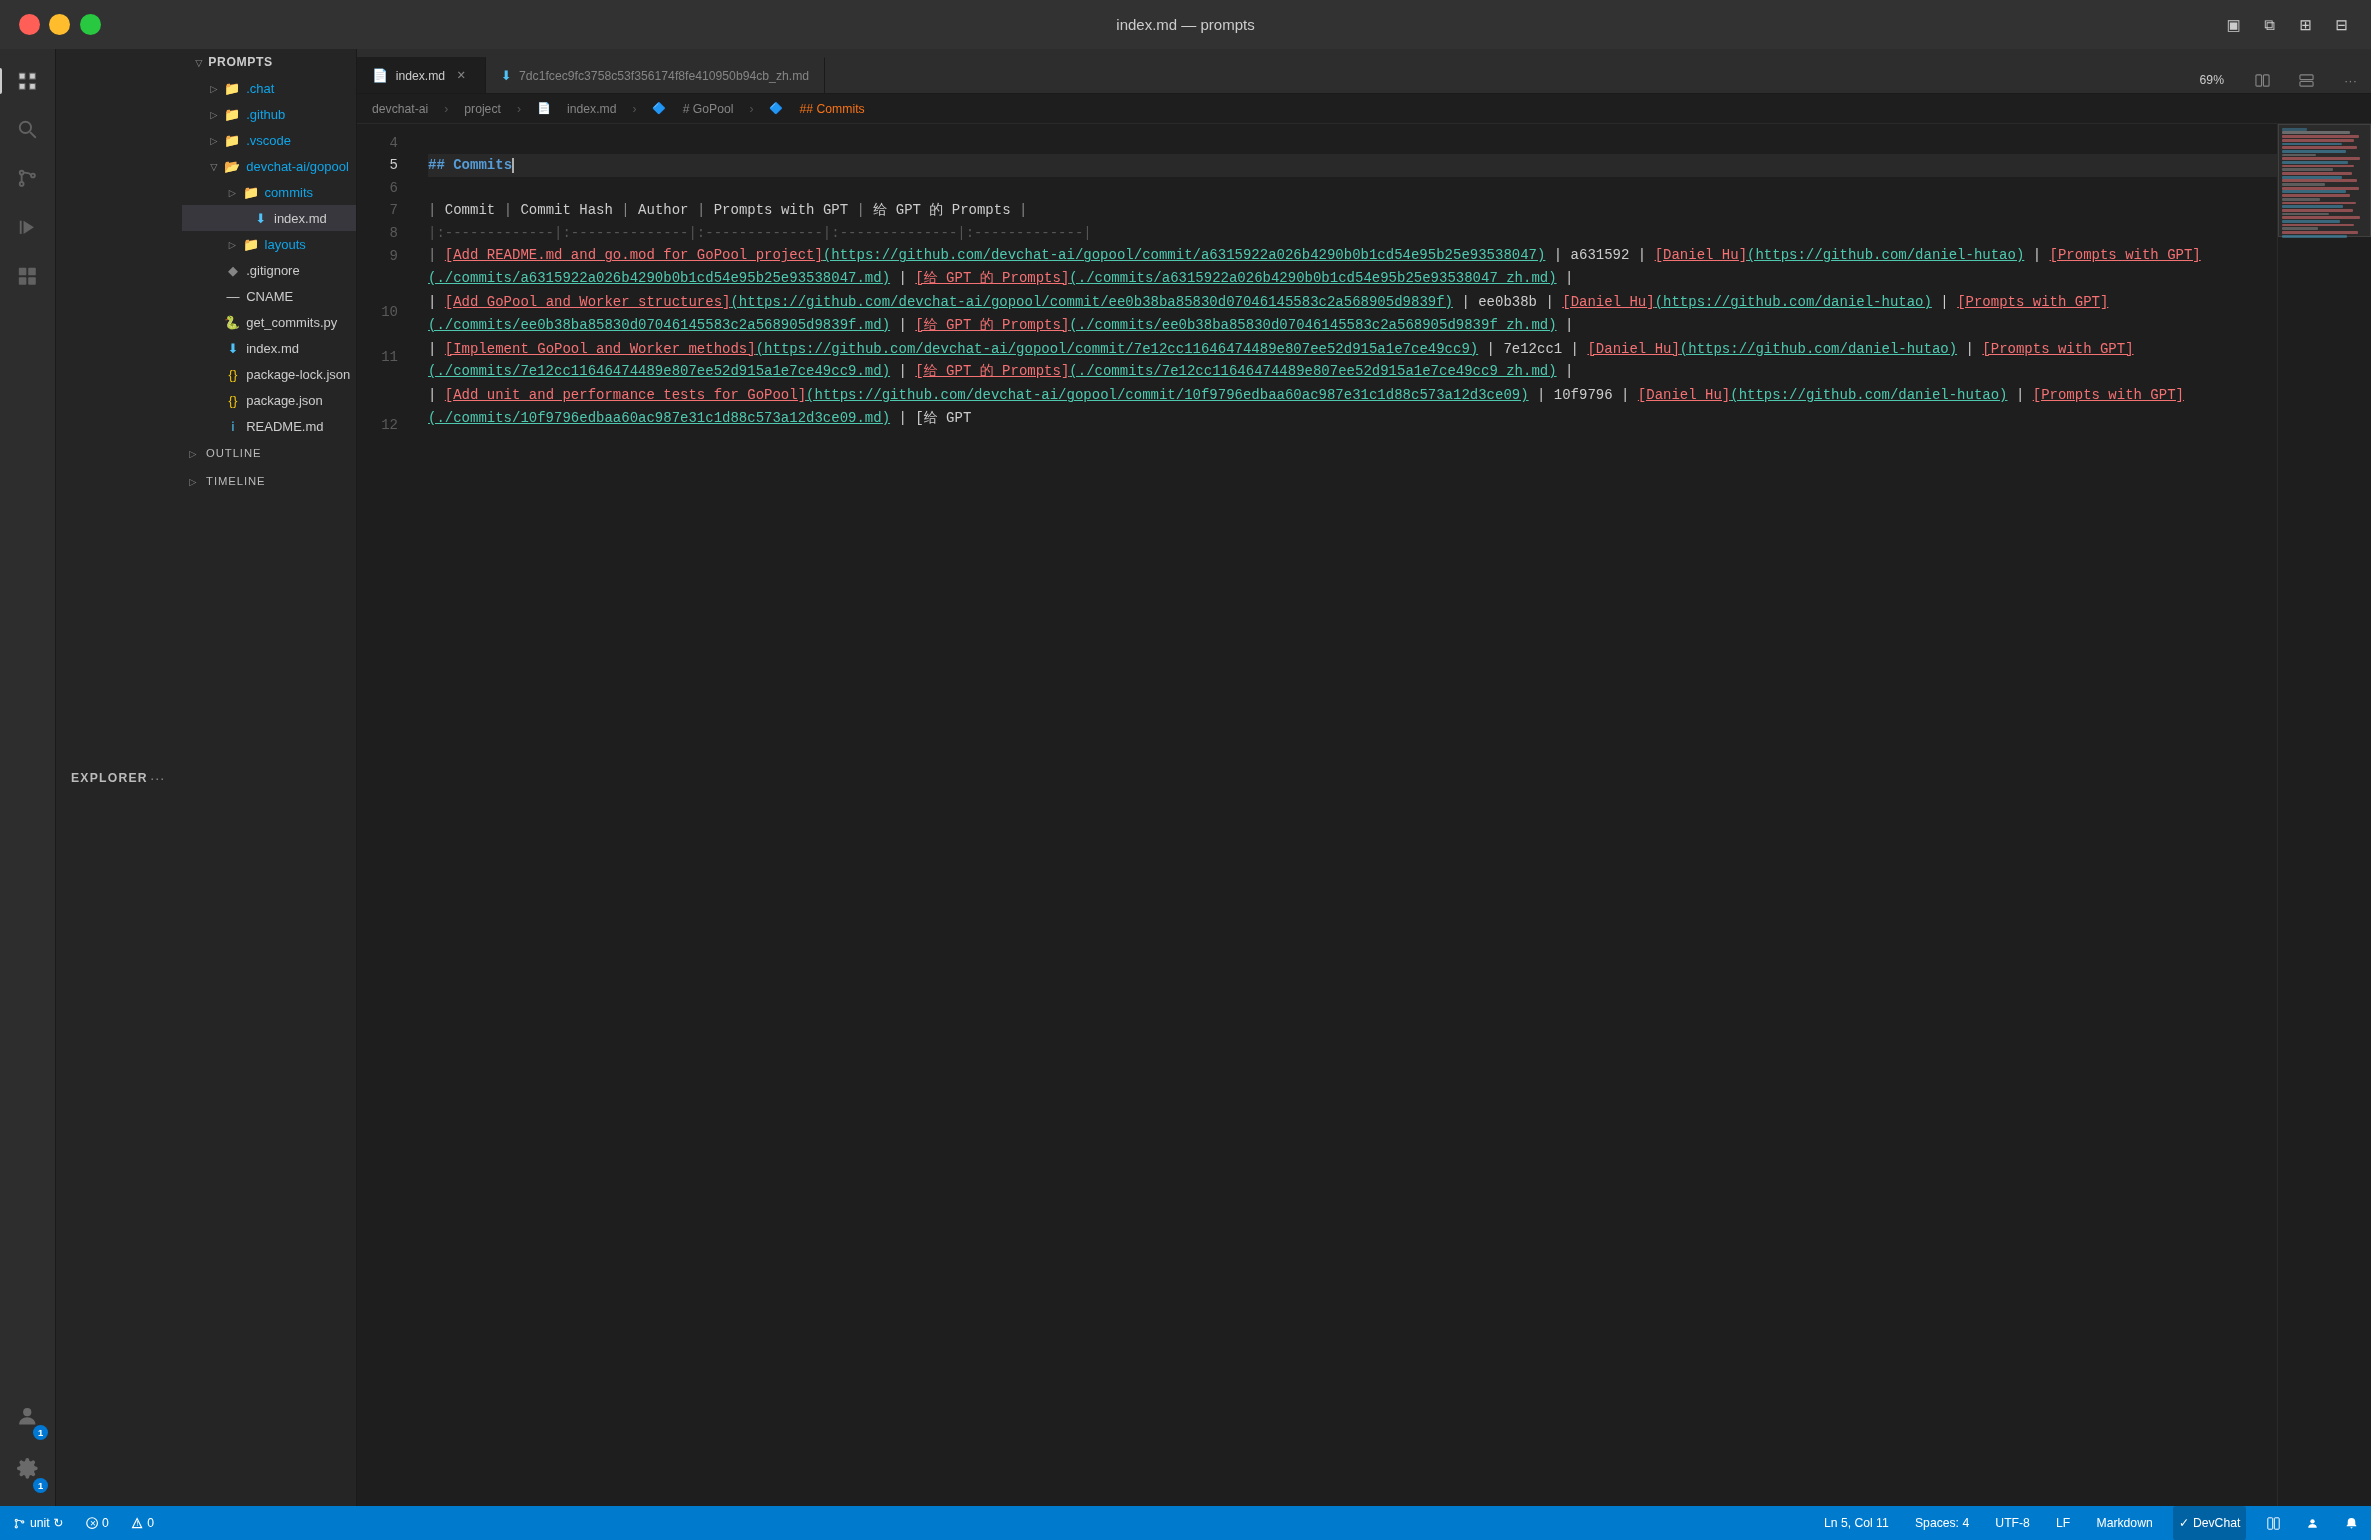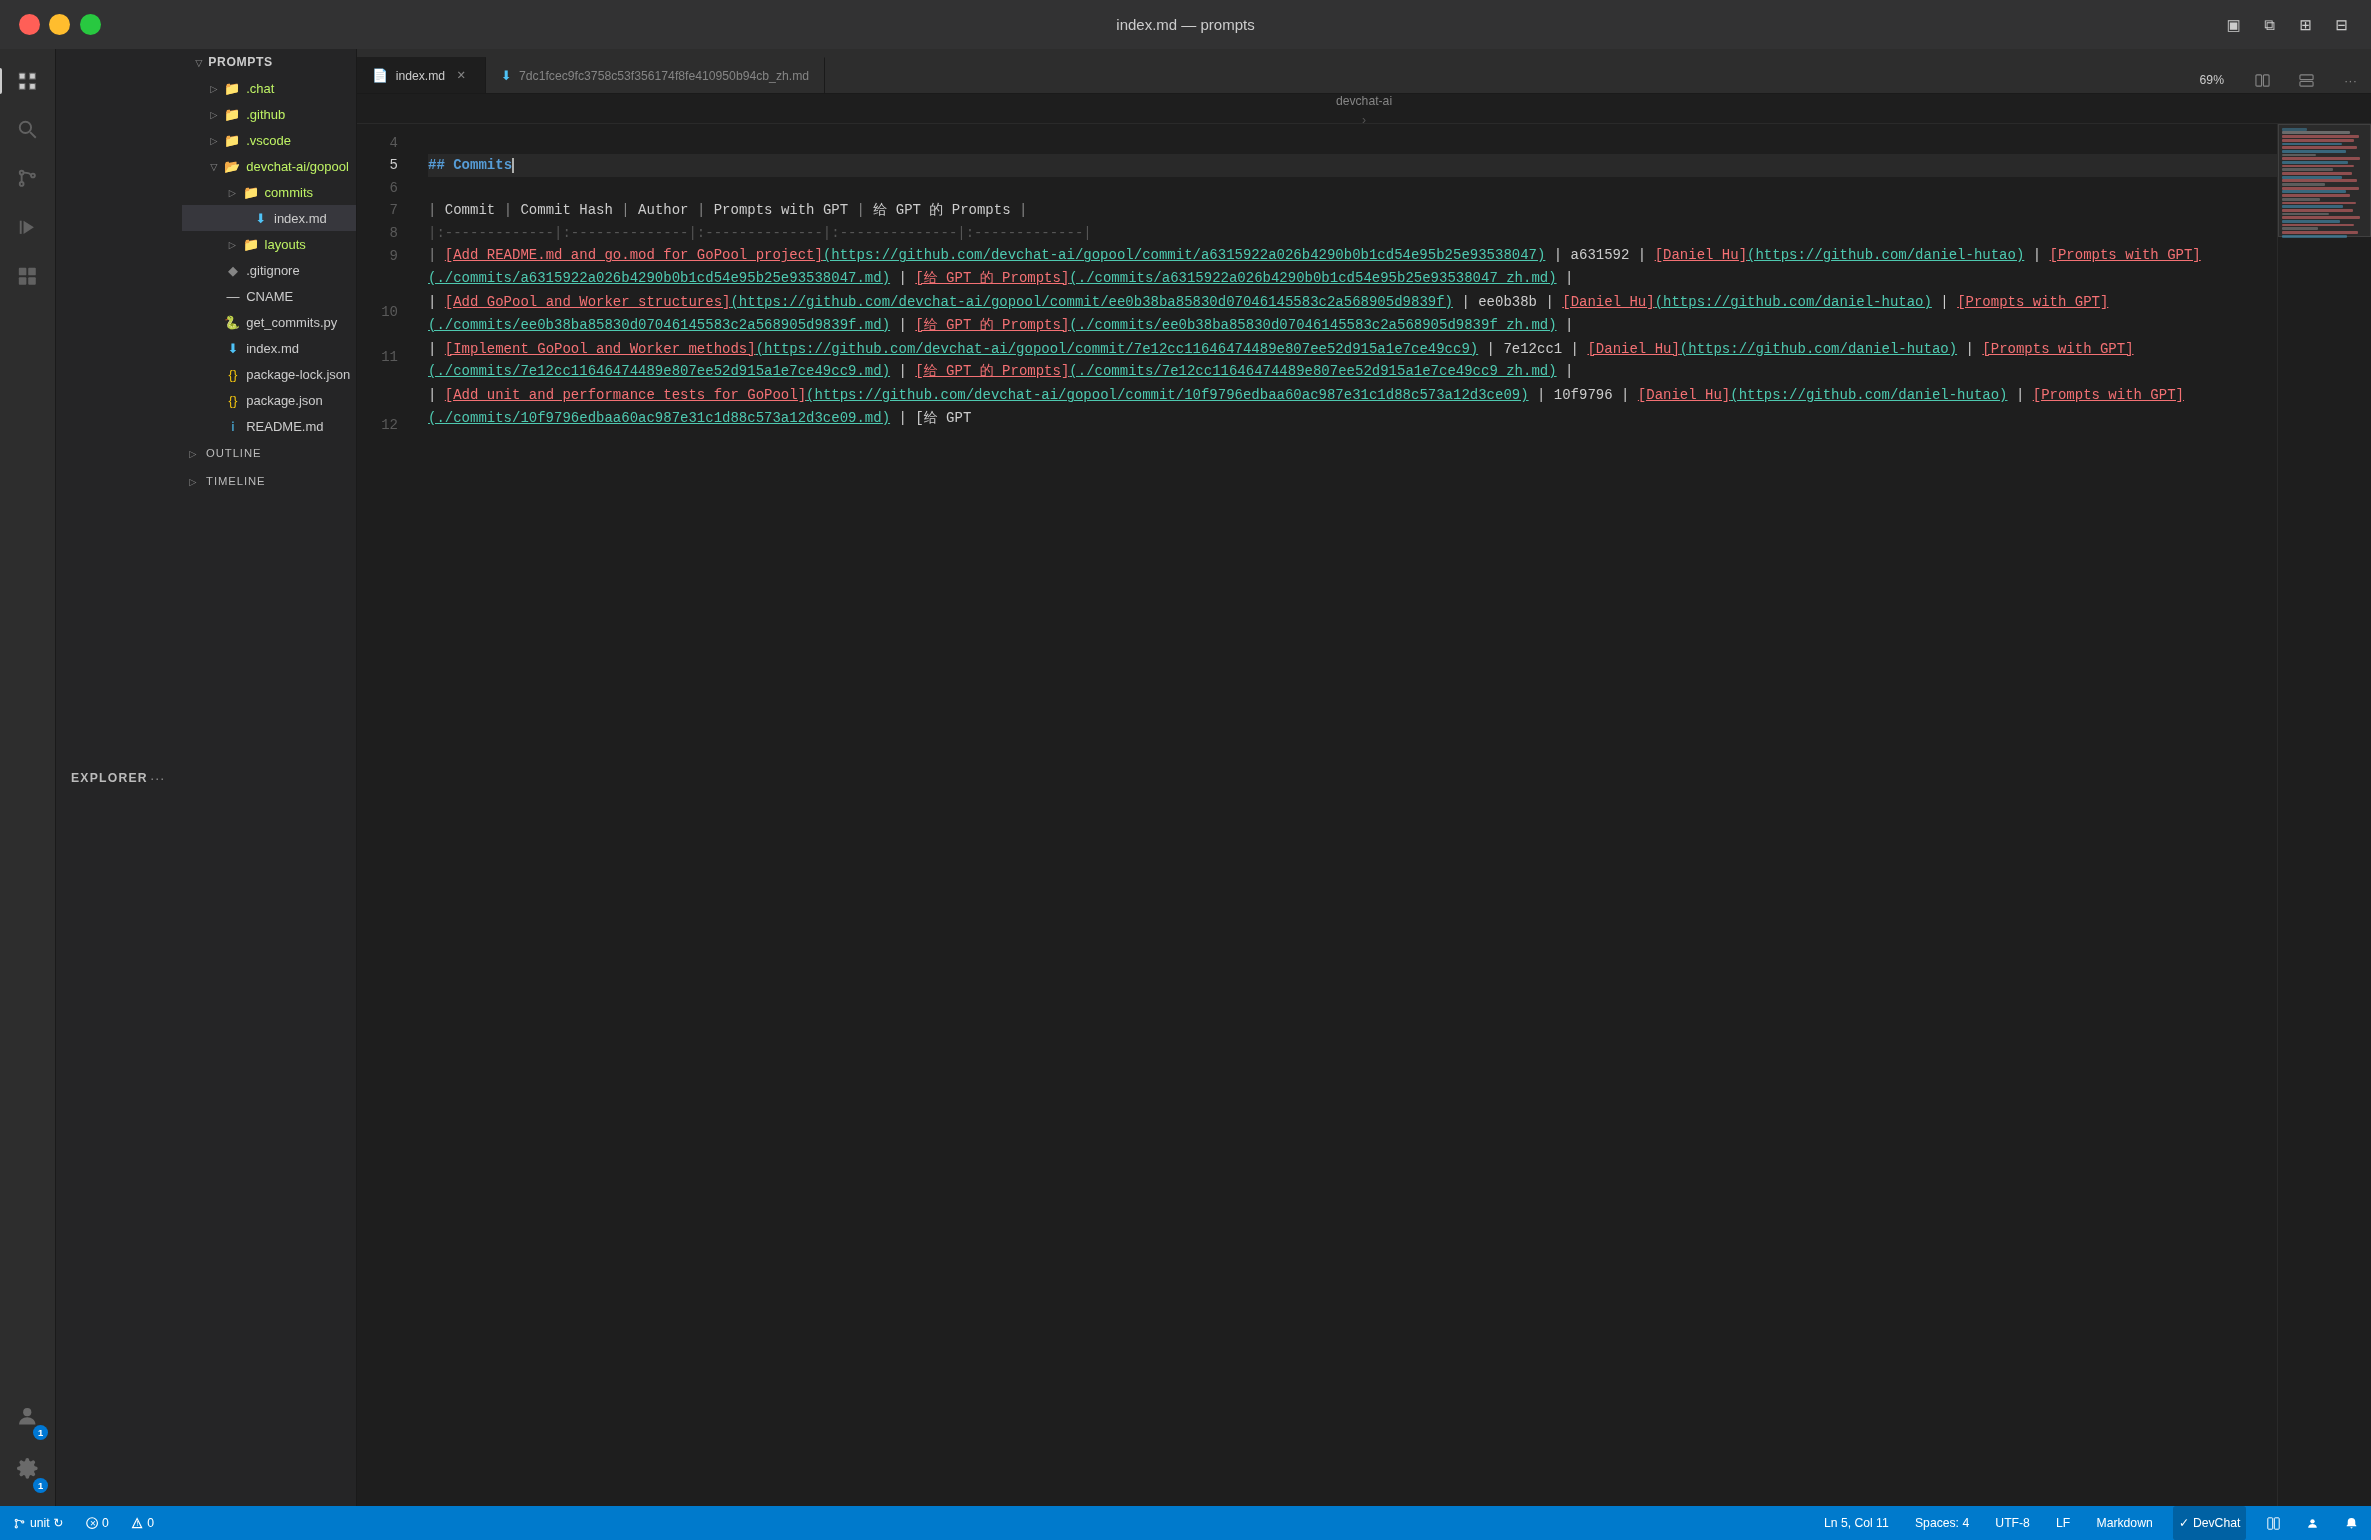--- a/index.html
+++ b/index.html
@@ -197,21 +197,21 @@
       display: inline-flex;
       align-items: center;
       justify-content: center;
       font-size: 13px;
       margin-right: 3.8px;
     }
     .tree-label {
       font-size: 13px;
       color: #cccccc;
     }
-    .tree-label.folder { color: #bef264; font-weight: 500; }
+    .tree-label.folder { color: #0ea5e9; font-weight: 500; }
     .tree-label.root { color: #cccccc; font-weight: 700; letter-spacing: 0.05em; text-transform: uppercase; font-size: 12.2px; }
 
     
     .section-header {
       display: flex;
       align-items: center;
       padding: 3.8px 7.5px;
       cursor: pointer;
       height: 28px;
     }
@@ -300,22 +300,21 @@
     .breadcrumb {
       height: 30px;
       background: #1e1e1e;
       display: flex;
       align-items: center;
       padding: 0 15px;
       font-size: 12.2px;
       color: #858585;
       border-bottom: 0.9px solid #2a2a2a;
       flex-shrink: 0;
-      gap: 5px;
-      flex-direction: column;
+      gap: 16px;
     }
     .breadcrumb-sep { color: #555; }
     .breadcrumb-item { cursor: pointer; }
     .breadcrumb-item.active { color: #f97316; }
     .breadcrumb-icon { font-size: 11.3px; }
 
     
     .editor-content {
       flex: 1;
       display: flex;

